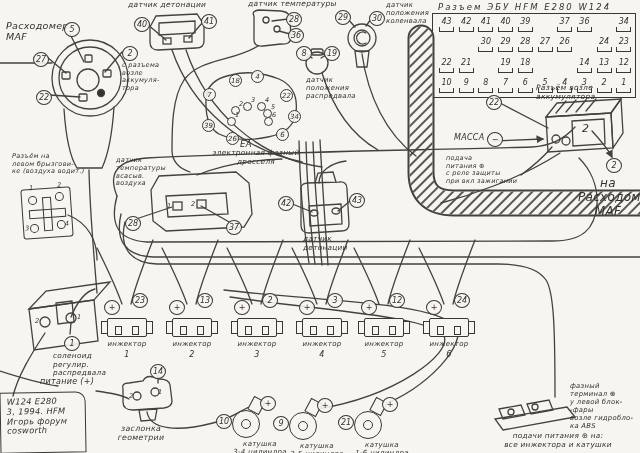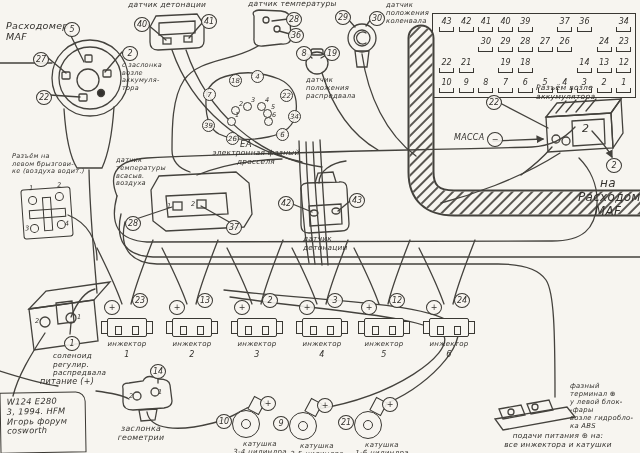--- a/index.html
+++ b/index.html
@@ -201,21 +201,21 @@
         <circle cx="535" cy="407" r="3"></circle>
     </g>
   </svg>
 
   <div class="abs hand ml txt" style="left:6px;top:20px;font-size:9.5px">Расходомер
 MAF</div>
   <div class="pc" style="left:64px;top:22px">5</div>
   <div class="pc" style="left:33px;top:52px">27</div>
   <div class="pc" style="left:122px;top:46px">2</div>
   <div class="pc" style="left:36px;top:90px">22</div>
-  <div class="abs hand ml txt" style="left:122px;top:62px;font-size:6.5px">с заслонка
+  <div class="abs hand ml txt" style="left:122px;top:62px;font-size:6.5px">с разъема
 возле
 аккумуля-
 тора</div>
 
   <div class="abs hand txt" style="left:128px;top:1px;font-size:7.5px">датчик детонации</div>
   <div class="pc" style="left:134px;top:17px">40</div>
   <div class="pc" style="left:201px;top:14px">41</div>
 
   <div class="abs hand txt" style="left:248px;top:0px;font-size:7.5px">датчик температуры</div>
   <div class="pc" style="left:286px;top:12px">28</div>
@@ -252,20 +252,21 @@
       <div class="dot" style="left: 257px; top: 102px;"></div>
       <span class="tiny" style="left: 265px; top: 96px;">4</span>
       <div class="dot" style="left: 263px; top: 109px;"></div>
       <span class="tiny" style="left: 271px; top: 103px;">5</span>
       <div class="dot" style="left: 264px; top: 117px;"></div>
       <span class="tiny" style="left: 272px; top: 111px;">6</span>
       <div class="dot" style="left: 227px; top: 117px;"></div>
       <span class="tiny" style="left: 235px; top: 111px;">1</span>
     </div>
 
+  <div class="abs hand txt" style="left:438px;top:2px;width:198px;font-size:8.5px;letter-spacing:2px">Разъем ЭБУ HFM E280 W124</div>
   <div class="box" style="left:432px;top:13px;width:202px;height:83px"></div>
   <div class="abs" style="left:437px;top:18px;width:196px;height:78px">
       <div class="ecu-pin" style="left: 0px; top: 0px;">
         <span class="n">43</span>
         <span class="tick"></span>
       </div>
       <div class="ecu-pin" style="left: 19.7px; top: 0px;">
         <span class="n">42</span>
         <span class="tick"></span>
       </div>
@@ -389,20 +390,24 @@
         <span class="n">1</span>
         <span class="tick"></span>
       </div>
     </div>
 
   <div class="abs hand ml txt" style="left:536px;top:84px;font-size:7.5px">Разъём возле
 аккумулятора</div>
   <div class="pc" style="left:486px;top:95px">22</div>
   <div class="abs hand txt" style="left:454px;top:133px;font-size:8px">МАССА</div>
   <div class="pc" style="left:487px;top:132px">−</div>
+  <div class="abs hand ml txt" style="left:446px;top:155px;font-size:6.5px">подача
+питания ⊕
+с реле защиты
+при вкл зажигании</div>
   <div class="abs hand txt" style="left:582px;top:123px;font-size:11px">2</div>
   <div class="pc" style="left:606px;top:158px">2</div>
   <div class="abs hand ml ctr txt" style="left:578px;top:176px;width:60px;font-size:12px">на
 Расходомер
 MAF</div>
 
   <div class="abs hand ml txt" style="left:12px;top:153px;font-size:6.5px">Разъём на
 левом брызгови-
 ке (воздуха водит.)</div>
   <div class="box" style="left:22px;top:188px;width:48px;height:48px;transform:rotate(-4deg);border-radius:3px">

